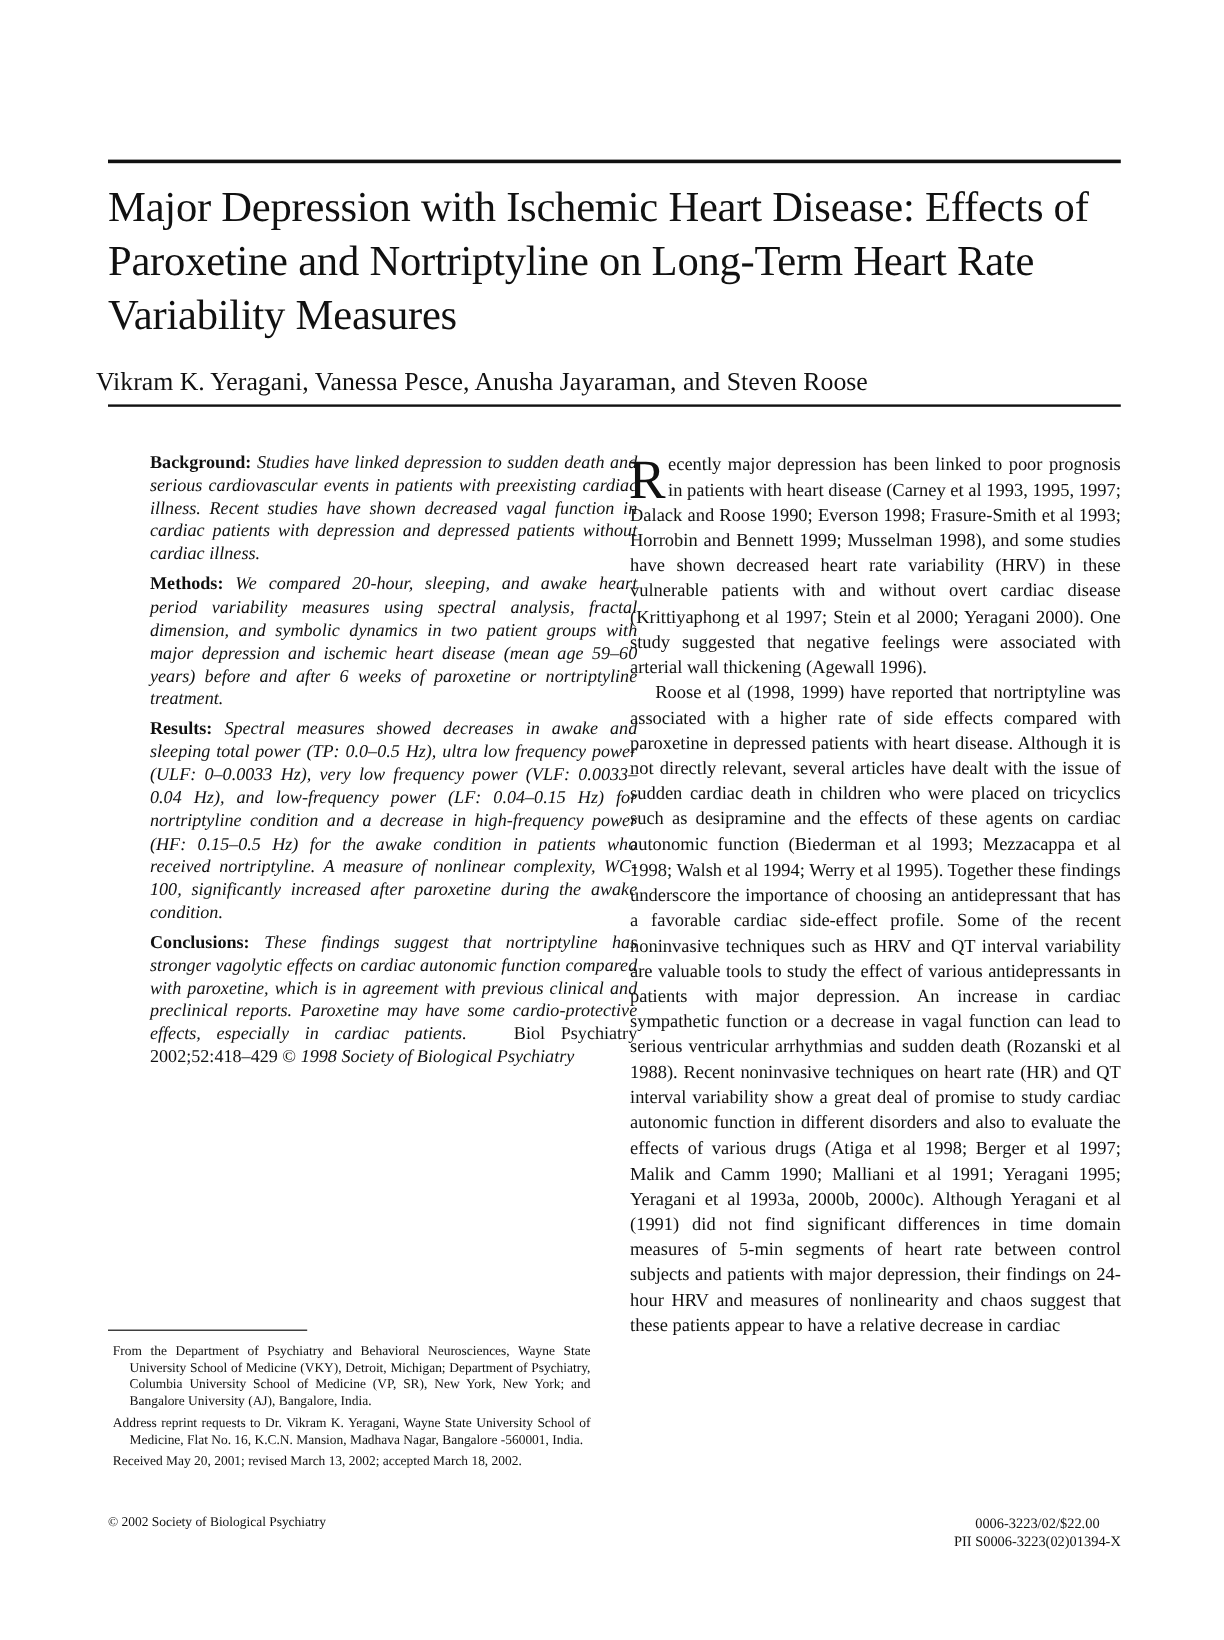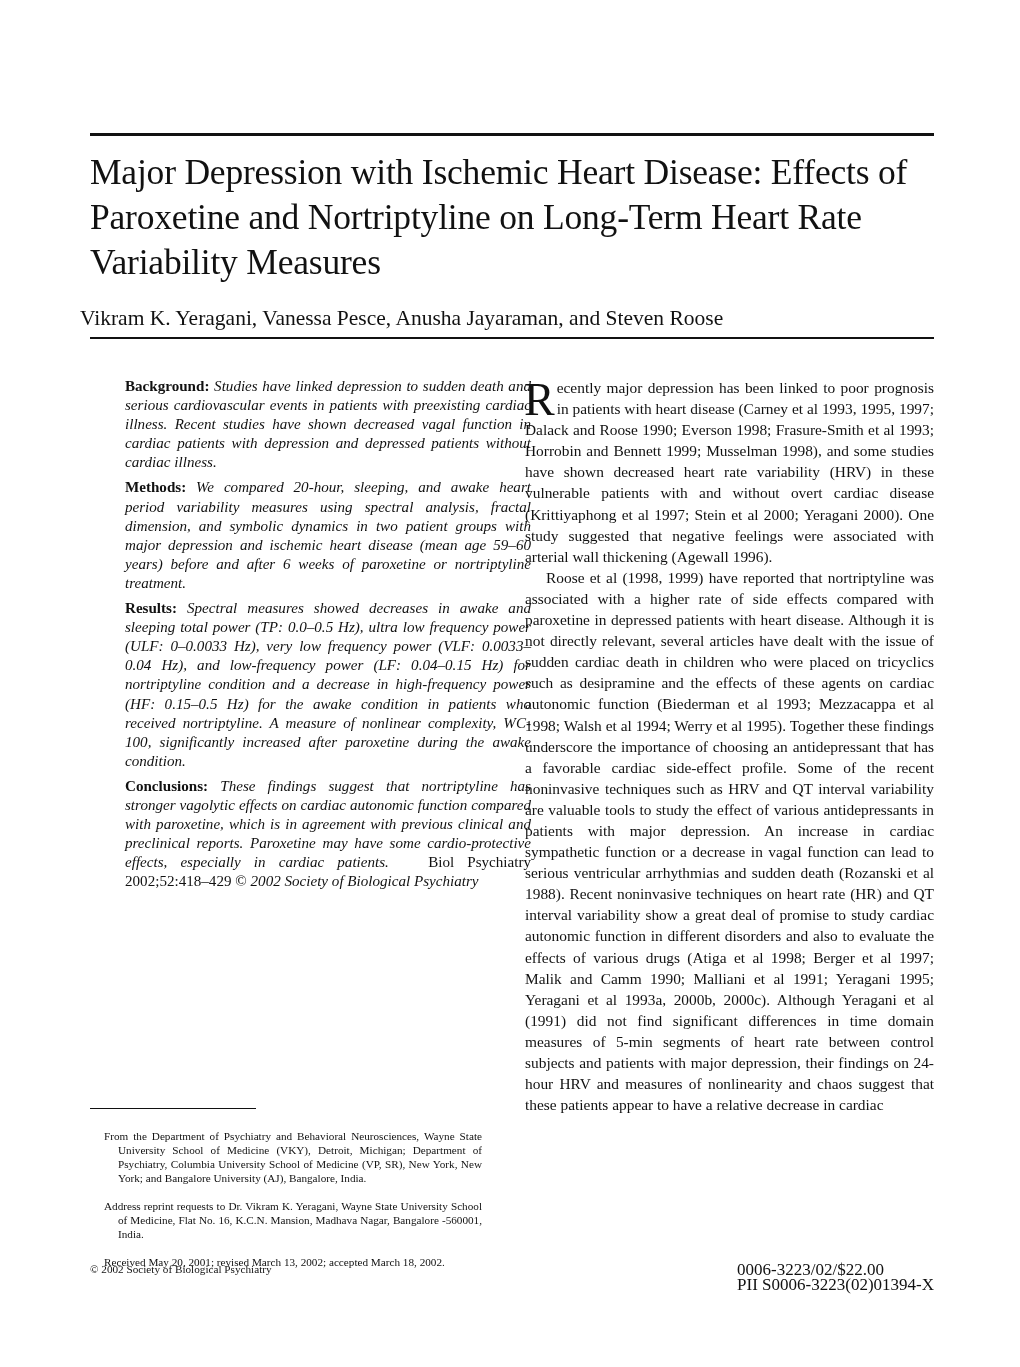--- a/index.html
+++ b/index.html
@@ -16,29 +16,29 @@
 
   .abs-para { font-size: 15.1px; line-height: 19.1px; text-align: justify; margin: 0 0 6px 0; }
   .abs-para .lbl { font-weight: bold; font-style: normal; }
   .abs-para .txt { font-style: italic; }
   .abs-para .cite { font-style: normal; }
   .kw { margin-top: 26px; font-size: 15.1px; line-height: 19.1px; text-align: justify; }
   .kw .lbl { font-weight: bold; }
 
   .fn-rule { position: absolute; left: 90px; top: 1108px; width: 166px; height: 1px; background: #111; }
   .footnotes { position: absolute; left: 90px; top: 1115px; width: 406px; font-size: 11.2px; line-height: 14px; }
-  .fn { margin: 14px; text-align: justify; padding-left: 14px; text-indent: -14px; }
+  .fn { margin: 4px; text-align: justify; padding-left: 14px; text-indent: -14px; }
 
   .intro-h { font-size: 18.5px; font-weight: bold; margin: 0 0 10px 0; line-height: 22px; }
   .body-para { font-size: 15.4px; line-height: 21.1px; text-align: justify; margin: 0; }
   .body-para.indent { text-indent: 21px; }
   .dropcap { float: left; font-size: 46px; line-height: 38px; margin: 2px 2px 0 -1px; padding-top: 2px; }
 
   .footer-left { position: absolute; left: 90px; top: 1262px; font-size: 11.2px; line-height: 14px; }
-  .footer-right { position: absolute; right: 86px; top: 1262px; font-size: 17px; line-height: 15px; text-align: left; margin-left: 16px; }
+  .footer-right { position: absolute; right: 86px; top: 1262px; font-size: 12px; line-height: 15px; text-align: center; margin-left: 16px; }
 </style>
 </head>
 <body>
 
 <div class="rule-top"></div>
 <h1 class="title">Major Depression with Ischemic Heart Disease: Effects of Paroxetine and Nortriptyline on Long-Term Heart Rate Variability Measures</h1>
 <p class="authors">Vikram K. Yeragani, Vanessa Pesce, Anusha Jayaraman, and Steven Roose</p>
 <div class="rule-bottom"></div>
 
 <div class="col-left">
@@ -51,21 +51,21 @@
     <span class="txt">We compared 20-hour, sleeping, and awake heart period variability measures using spectral analysis, fractal dimension, and symbolic dynamics in two patient groups with major depression and ischemic heart disease (mean age 59–60 years) before and after 6 weeks of paroxetine or nortriptyline treatment.</span>
   </p>
   <p class="abs-para">
     <span class="lbl">Results:</span>
     <span class="txt">Spectral measures showed decreases in awake and sleeping total power (TP: 0.0–0.5 Hz), ultra low frequency power (ULF: 0–0.0033 Hz), very low frequency power (VLF: 0.0033–0.04 Hz), and low-frequency power (LF: 0.04–0.15 Hz) for nortriptyline condition and a decrease in high-frequency power (HF: 0.15–0.5 Hz) for the awake condition in patients who received nortriptyline. A measure of nonlinear complexity, WC-100, significantly increased after paroxetine during the awake condition.</span>
   </p>
   <p class="abs-para">
     <span class="lbl">Conclusions:</span>
     <span class="txt">These findings suggest that nortriptyline has stronger vagolytic effects on cardiac autonomic function compared with paroxetine, which is in agreement with previous clinical and preclinical reports. Paroxetine may have some cardio-protective effects, especially in cardiac patients.</span>
     &nbsp;&nbsp;<span class="cite">Biol Psychiatry 2002;52:418–429 ©</span>
-    <span class="txt">2002 Society of Biological Psychiatry</span>
+    <span class="txt">1998 Society of Biological Psychiatry</span>
   </p>
 </div>
 
 <div class="fn-rule"></div>
 <div class="footnotes">
   <p class="fn">From the Department of Psychiatry and Behavioral Neurosciences, Wayne State University School of Medicine (VKY), Detroit, Michigan; Department of Psychiatry, Columbia University School of Medicine (VP, SR), New York, New York; and Bangalore University (AJ), Bangalore, India.</p>
   <p class="fn">Address reprint requests to Dr. Vikram K. Yeragani, Wayne State University School of Medicine, Flat No. 16, K.C.N. Mansion, Madhava Nagar, Bangalore -560001, India.</p>
   <p class="fn">Received May 20, 2001; revised March 13, 2002; accepted March 18, 2002.</p>
 </div>
 

